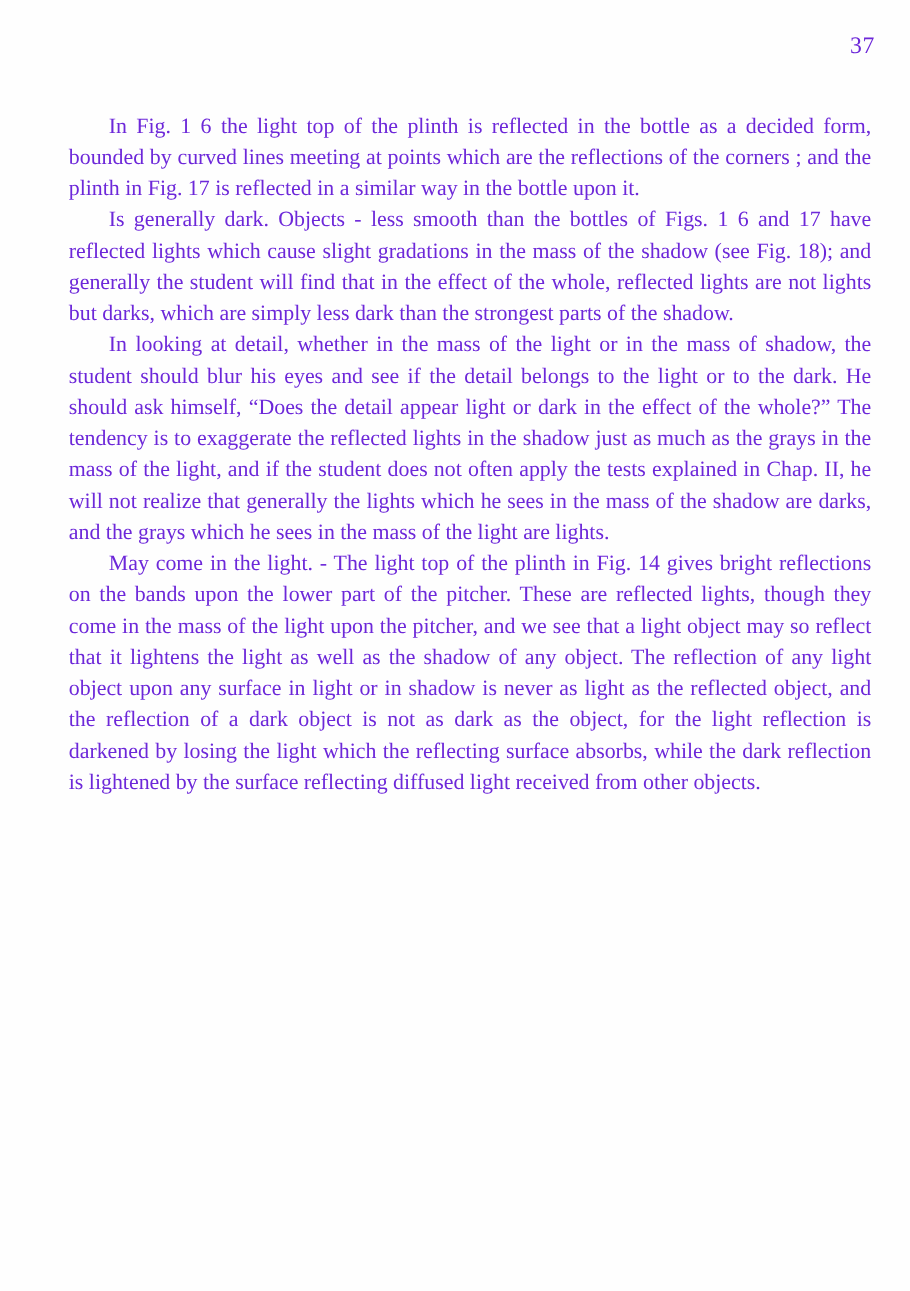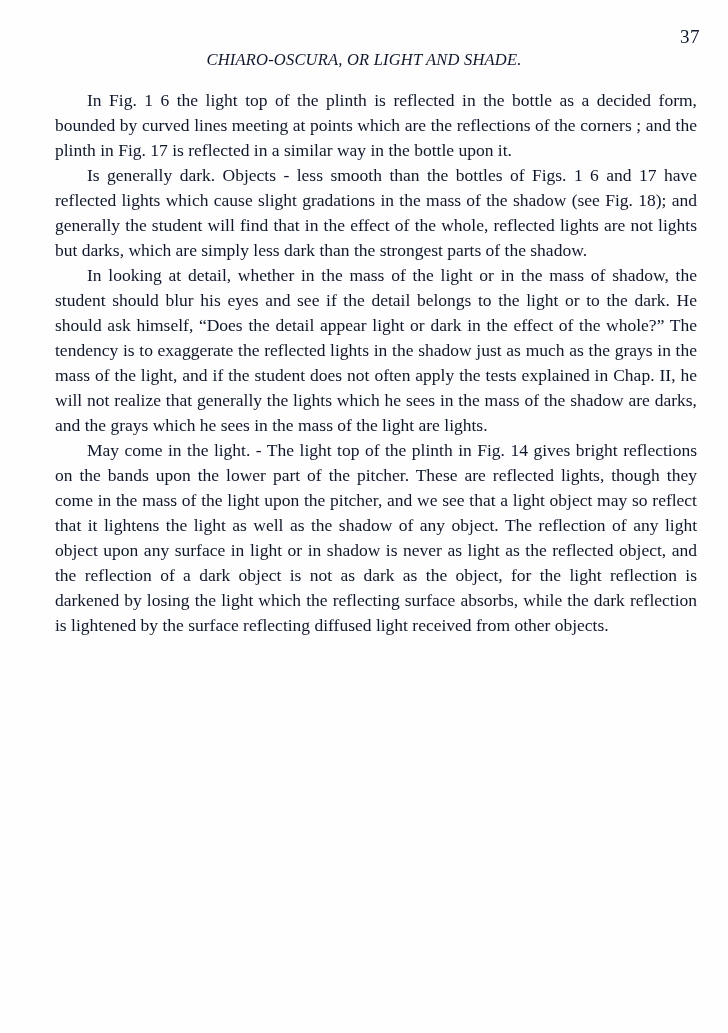--- a/index.html
+++ b/index.html
@@ -5,21 +5,21 @@
   html, body {
     margin: 0;
     padding: 0;
     background: #ffffff;
   }
   .page {
     position: relative;
     width: 728px;
     height: 1033px;
     background: #fefefe;
-    color: #0f172a;
+    color: #6d28d9;
     font-family: "Liberation Serif", "DejaVu Serif", serif;
     overflow: hidden;
     box-sizing: border-box;
   }
   .header {
     position: relative;
     height: 88px;
   }
   .page-number {
     position: absolute;
@@ -54,21 +54,20 @@
   .lead {
     font-weight: normal;
   }
 </style>
 </head>
 <body>
 
 <div class="page">
   <div class="header">
     <span class="page-number">37</span>
-    <div class="running-head">CHIARO-OSCURA, OR LIGHT AND SHADE.</div>
   </div>
   <div class="body-text">
     <p class="indent"><span class="lead"></span><span>In Fig. 1 6 the light top of the plinth is reflected in the bottle as a decided form, bounded by curved lines meeting at points which are the reflections of the corners ; and the plinth in Fig. 17 is reflected in a similar way in the bottle upon it.</span></p>
     <p class="indent"><span class="lead">Is generally dark. Objects</span><span> - less smooth than the bottles of Figs. 1 6 and 17 have reflected lights which cause slight gradations in the mass of the shadow (see Fig. 18); and generally the student will find that in the effect of the whole, reflected lights are not lights but darks, which are simply less dark than the strongest parts of the shadow.</span></p>
     <p class="indent"><span class="lead"></span><span>In looking at detail, whether in the mass of the light or in the mass of shadow, the student should blur his eyes and see if the detail belongs to the light or to the dark. He should ask himself, “Does the detail appear light or dark in the effect of the whole?” The tendency is to exaggerate the reflected lights in the shadow just as much as the grays in the mass of the light, and if the student does not often apply the tests explained in Chap. II, he will not realize that generally the lights which he sees in the mass of the shadow are darks, and the grays which he sees in the mass of the light are lights.</span></p>
     <p class="indent"><span class="lead">May come in the light.</span><span> - The light top of the plinth in Fig. 14 gives bright reflections on the bands upon the lower part of the pitcher. These are reflected lights, though they come in the mass of the light upon the pitcher, and we see that a light object may so reflect that it lightens the light as well as the shadow of any object. The reflection of any light object upon any surface in light or in shadow is never as light as the reflected object, and the reflection of a dark object is not as dark as the object, for the light reflection is darkened by losing the light which the reflecting surface absorbs, while the dark reflection is lightened by the surface reflecting diffused light received from other objects.</span></p>
   </div>
 </div>
 
 </body></html>

